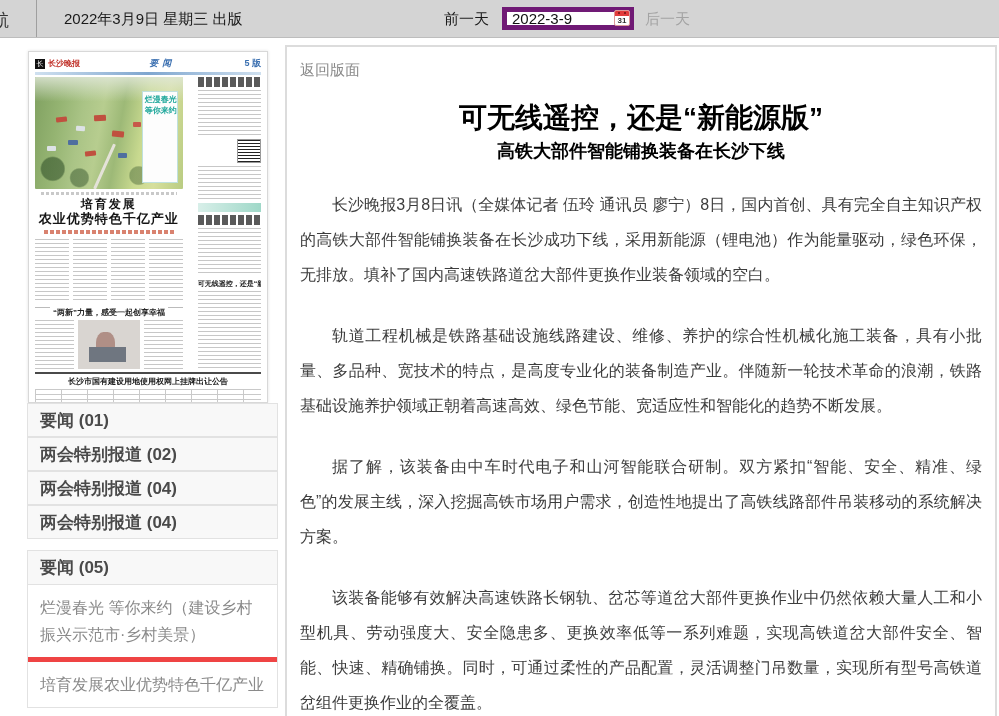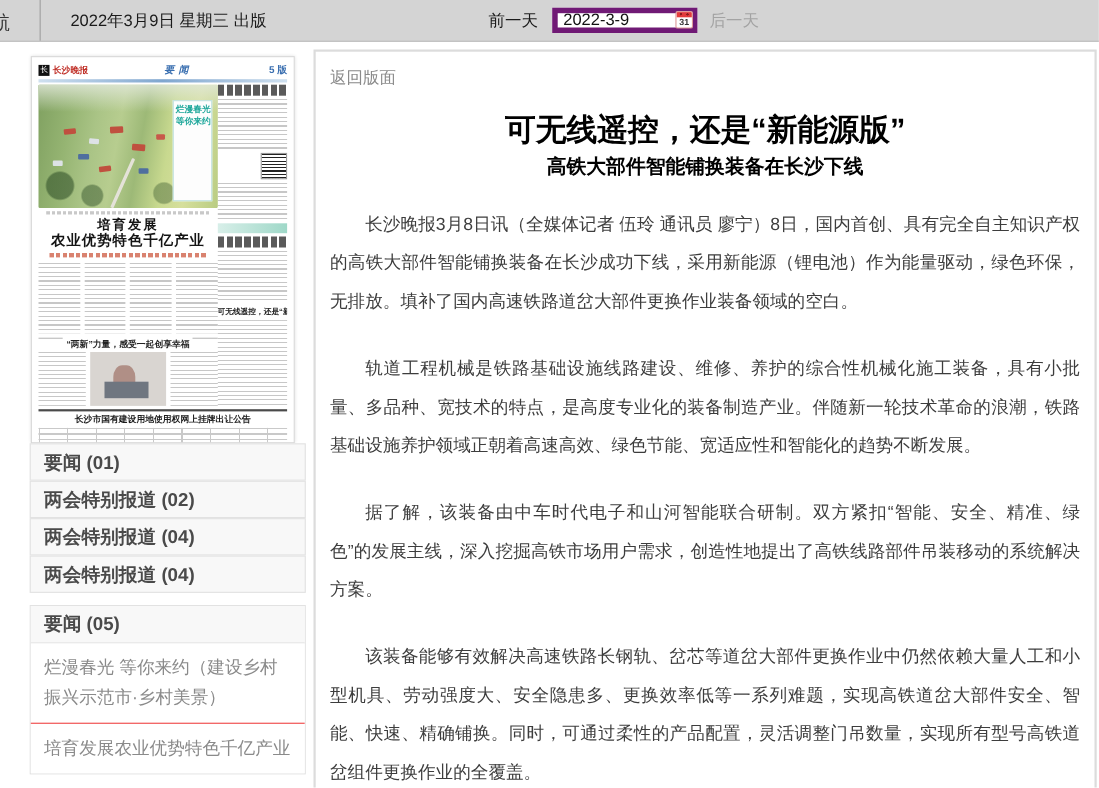--- a/index.html
+++ b/index.html
@@ -36,21 +36,21 @@
     width:240px;height:352px;margin-left:1px;background:#fff;
     border:1px solid #d8d8d8;box-shadow:0 0 3px rgba(0,0,0,.12);
     box-sizing:border-box;padding:4px 6px;cursor:pointer;overflow:hidden;
   }
   .mast{display:flex;align-items:center;height:15px;}
   .mast-logo{width:10px;height:10px;background:#111;color:#fff;font-size:7px;line-height:10px;text-align:center;flex:0 0 auto;}
   .mast-name{color:#c03028;font-size:8px;font-weight:bold;margin-left:3px;white-space:nowrap;}
   .mast-sec{flex:1;text-align:center;color:#3a6fb0;font-size:9px;letter-spacing:4px;font-weight:bold;font-style:italic;}
   .mast-pg{color:#3a6fb0;font-size:9px;font-weight:bold;white-space:nowrap;}
   .mast-rule{height:3px;background:linear-gradient(90deg,#cfe0ef,#7fa6cf 50%,#cfe0ef);margin:1px 0 2px;}
-  .tbody{display:flex;gap:0;height:292px;}
+  .tbody{display:flex;gap:15px;height:292px;}
   .tleft{width:72%;display:flex;flex-direction:column;}
   .tright{width:28%;display:flex;flex-direction:column;gap:3px;}
   .photo{position:relative;height:112px;overflow:hidden;border-radius:1px;
     background:linear-gradient(100deg,#7fa060 0%,#95b472 18%,#aac486 32%,#b7cd8f 44%,#9db977 56%,#c8d98f 70%,#d6df9c 82%,#b9cc82 100%);}
   .photo::before{content:"";position:absolute;inset:0;
     background:linear-gradient(180deg,rgba(224,231,216,.85),rgba(224,231,216,0) 22%),
     radial-gradient(circle at 12% 82%,rgba(42,74,36,.55) 0 7%,transparent 8%),
     radial-gradient(circle at 30% 90%,rgba(42,74,36,.45) 0 6%,transparent 7%),
     radial-gradient(circle at 70% 88%,rgba(52,84,42,.4) 0 6%,transparent 7%);}
   .roof{position:absolute;border-radius:1px;}
@@ -87,21 +87,21 @@
   }
   .secbox:first-of-type{margin-top:5px;}
   .secgroup{margin-top:11px;border:1px solid #e2e2e2;}
   .secgroup .sechead{
     height:34px;line-height:34px;background:#f8f8f8;border-bottom:1px solid #e2e2e2;
     padding-left:12px;font-size:17px;font-weight:bold;color:#4a4a4a;cursor:pointer;box-sizing:border-box;
   }
   .artlist{list-style:none;margin:0;padding:0;background:#fff;}
   .artlist li{
     padding:9px 12px;font-size:16px;line-height:27px;color:#8a8a8a;
-    border-bottom:1px solid #ef4444;cursor:pointer;
+    border-bottom:5px solid #ef4444;cursor:pointer;
   }
   .artlist li:last-child{border-bottom:none;}
 
   
   .main{
     position:absolute;left:285px;top:45px;width:712px;height:690px;
     box-sizing:border-box;border:2px solid #dcdcdc;background:#fff;
     padding:14px 13px 0 13px;
   }
   .back-link{font-size:15px;color:#8a8a8a;cursor:pointer;display:inline-block;}

